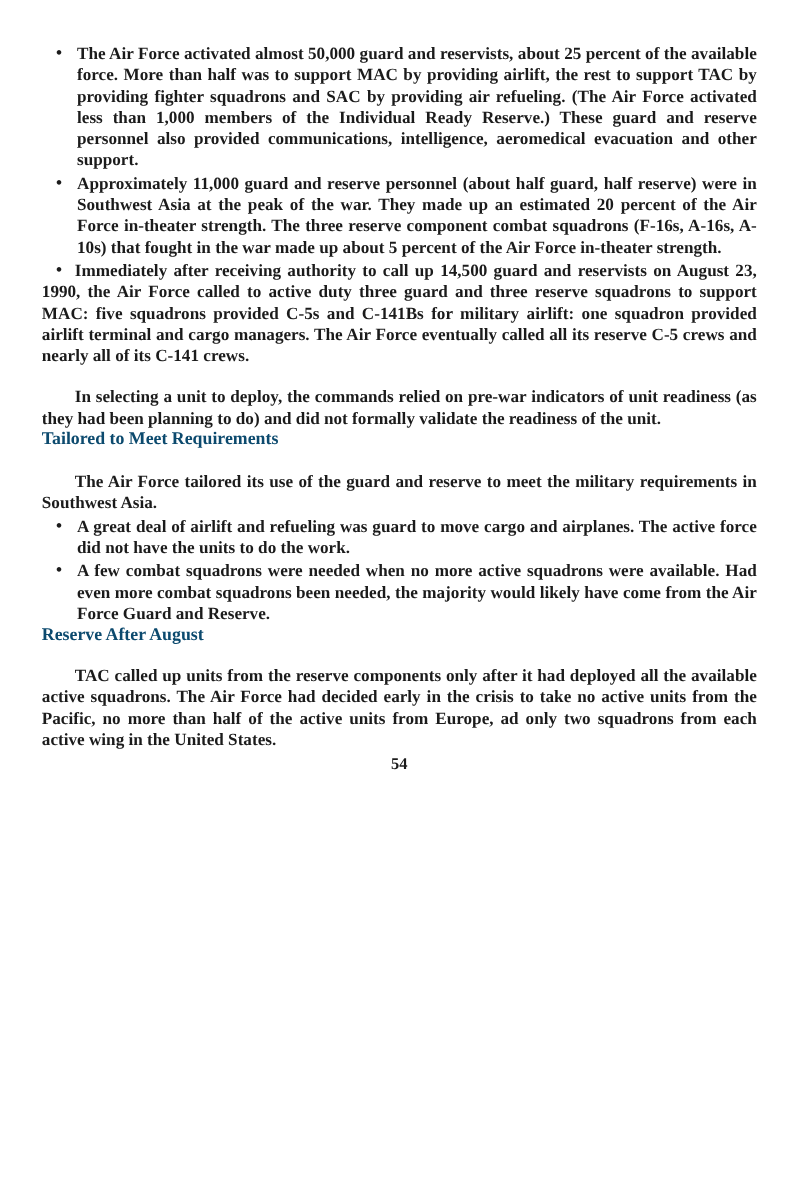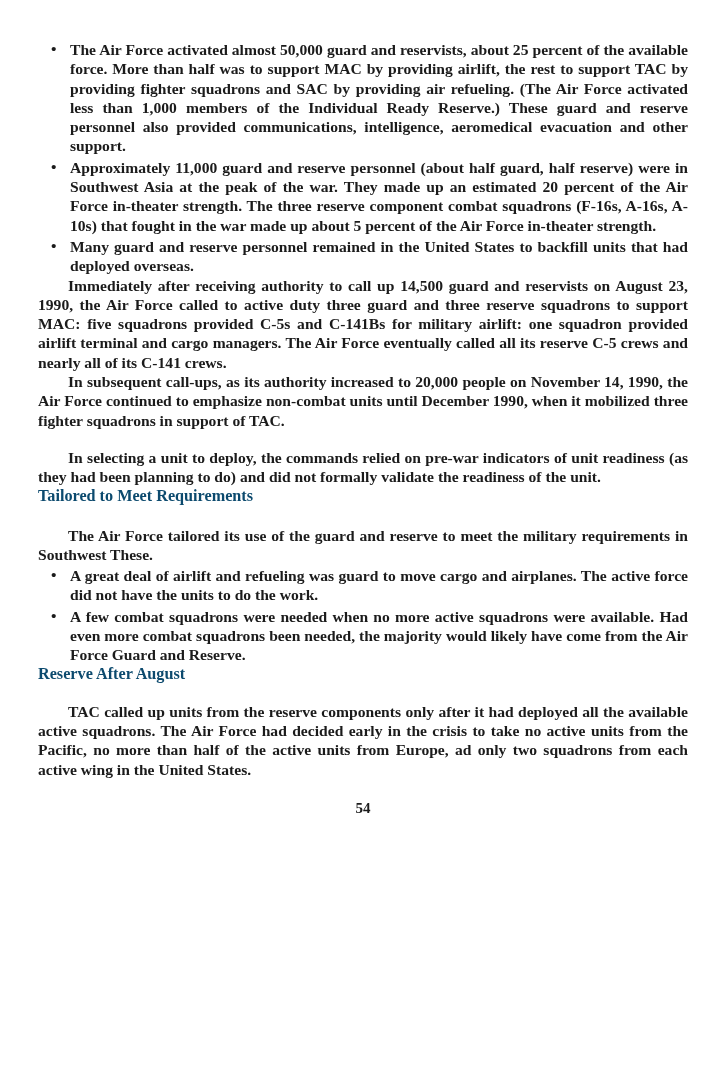--- a/index.html
+++ b/index.html
@@ -50,21 +50,21 @@
     margin: 0;
   }
   .mt-para   { }
   .mt-para1  { margin-top: 18px; }
   .mt-h1     { margin-top: 22px; }
   .mt-intro  { margin-top: 20px; }
   .mt-blist  { margin-top: 16px; }
   .mt-h2     { margin-top: 42px; }
   .mt-last   { margin-top: 18px; }
   .page-number {
-    margin-top: 20px;
+    margin-top: 4px;
     text-align: center;
     text-indent: 0;
     font-size: 15px;
   }
 </style>
 </head>
 <body>
 
 <div class="page">
 
@@ -72,31 +72,29 @@
     <li>
       <span class="marker">•</span>
       <span>The Air Force activated almost 50,000 guard and reservists, about 25 percent of the available force. More than half was to support MAC by providing airlift, the rest to support TAC by providing fighter squadrons and SAC by providing air refueling. (The Air Force activated less than 1,000 members of the Individual Ready Reserve.) These guard and reserve personnel also provided communications, intelligence, aeromedical evacuation and other support.</span>
     </li>
     <li>
       <span class="marker">•</span>
       <span>Approximately 11,000 guard and reserve personnel (about half guard, half reserve) were in Southwest Asia at the peak of the war. They made up an estimated 20 percent of the Air Force in-theater strength. The three reserve component combat squadrons (F-16s, A-16s, A-10s) that fought in the war made up about 5 percent of the Air Force in-theater strength.</span>
     </li>
     <li>
       <span class="marker">•</span>
-      <span>Many guard and reserve personnel remained in the United States to backfill units that had deployed overseas.</span>
     </li>
   </ul>
 
   <p class="mt-para">Immediately after receiving authority to call up 14,500 guard and reservists on August 23, 1990, the Air Force called to active duty three guard and three reserve squadrons to support MAC: five squadrons provided C-5s and C-141Bs for military airlift: one squadron provided airlift terminal and cargo managers. The Air Force eventually called all its reserve C-5 crews and nearly all of its C-141 crews.</p>
-  <p class="mt-para">In subsequent call-ups, as its authority increased to 20,000 people on November 14, 1990, the Air Force continued to emphasize non-combat units until December 1990, when it mobilized three fighter squadrons in support of TAC.</p>
   <p class="mt-para1">In selecting a unit to deploy, the commands relied on pre-war indicators of unit readiness (as they had been planning to do) and did not formally validate the readiness of the unit.</p>
 
   <h2 class="section-heading mt-h1">Tailored to Meet Requirements</h2>
 
-  <p class="mt-intro">The Air Force tailored its use of the guard and reserve to meet the military requirements in Southwest These.</p>
+  <p class="mt-intro">The Air Force tailored its use of the guard and reserve to meet the military requirements in Southwest Asia.</p>
 
   <ul class="bullets mt-blist">
     <li>
       <span class="marker">•</span>
       <span>A great deal of airlift and refueling was guard to move cargo and airplanes. The active force did not have the units to do the work.</span>
     </li>
     <li>
       <span class="marker">•</span>
       <span>A few combat squadrons were needed when no more active squadrons were available. Had even more combat squadrons been needed, the majority would likely have come from the Air Force Guard and Reserve.</span>
     </li>

